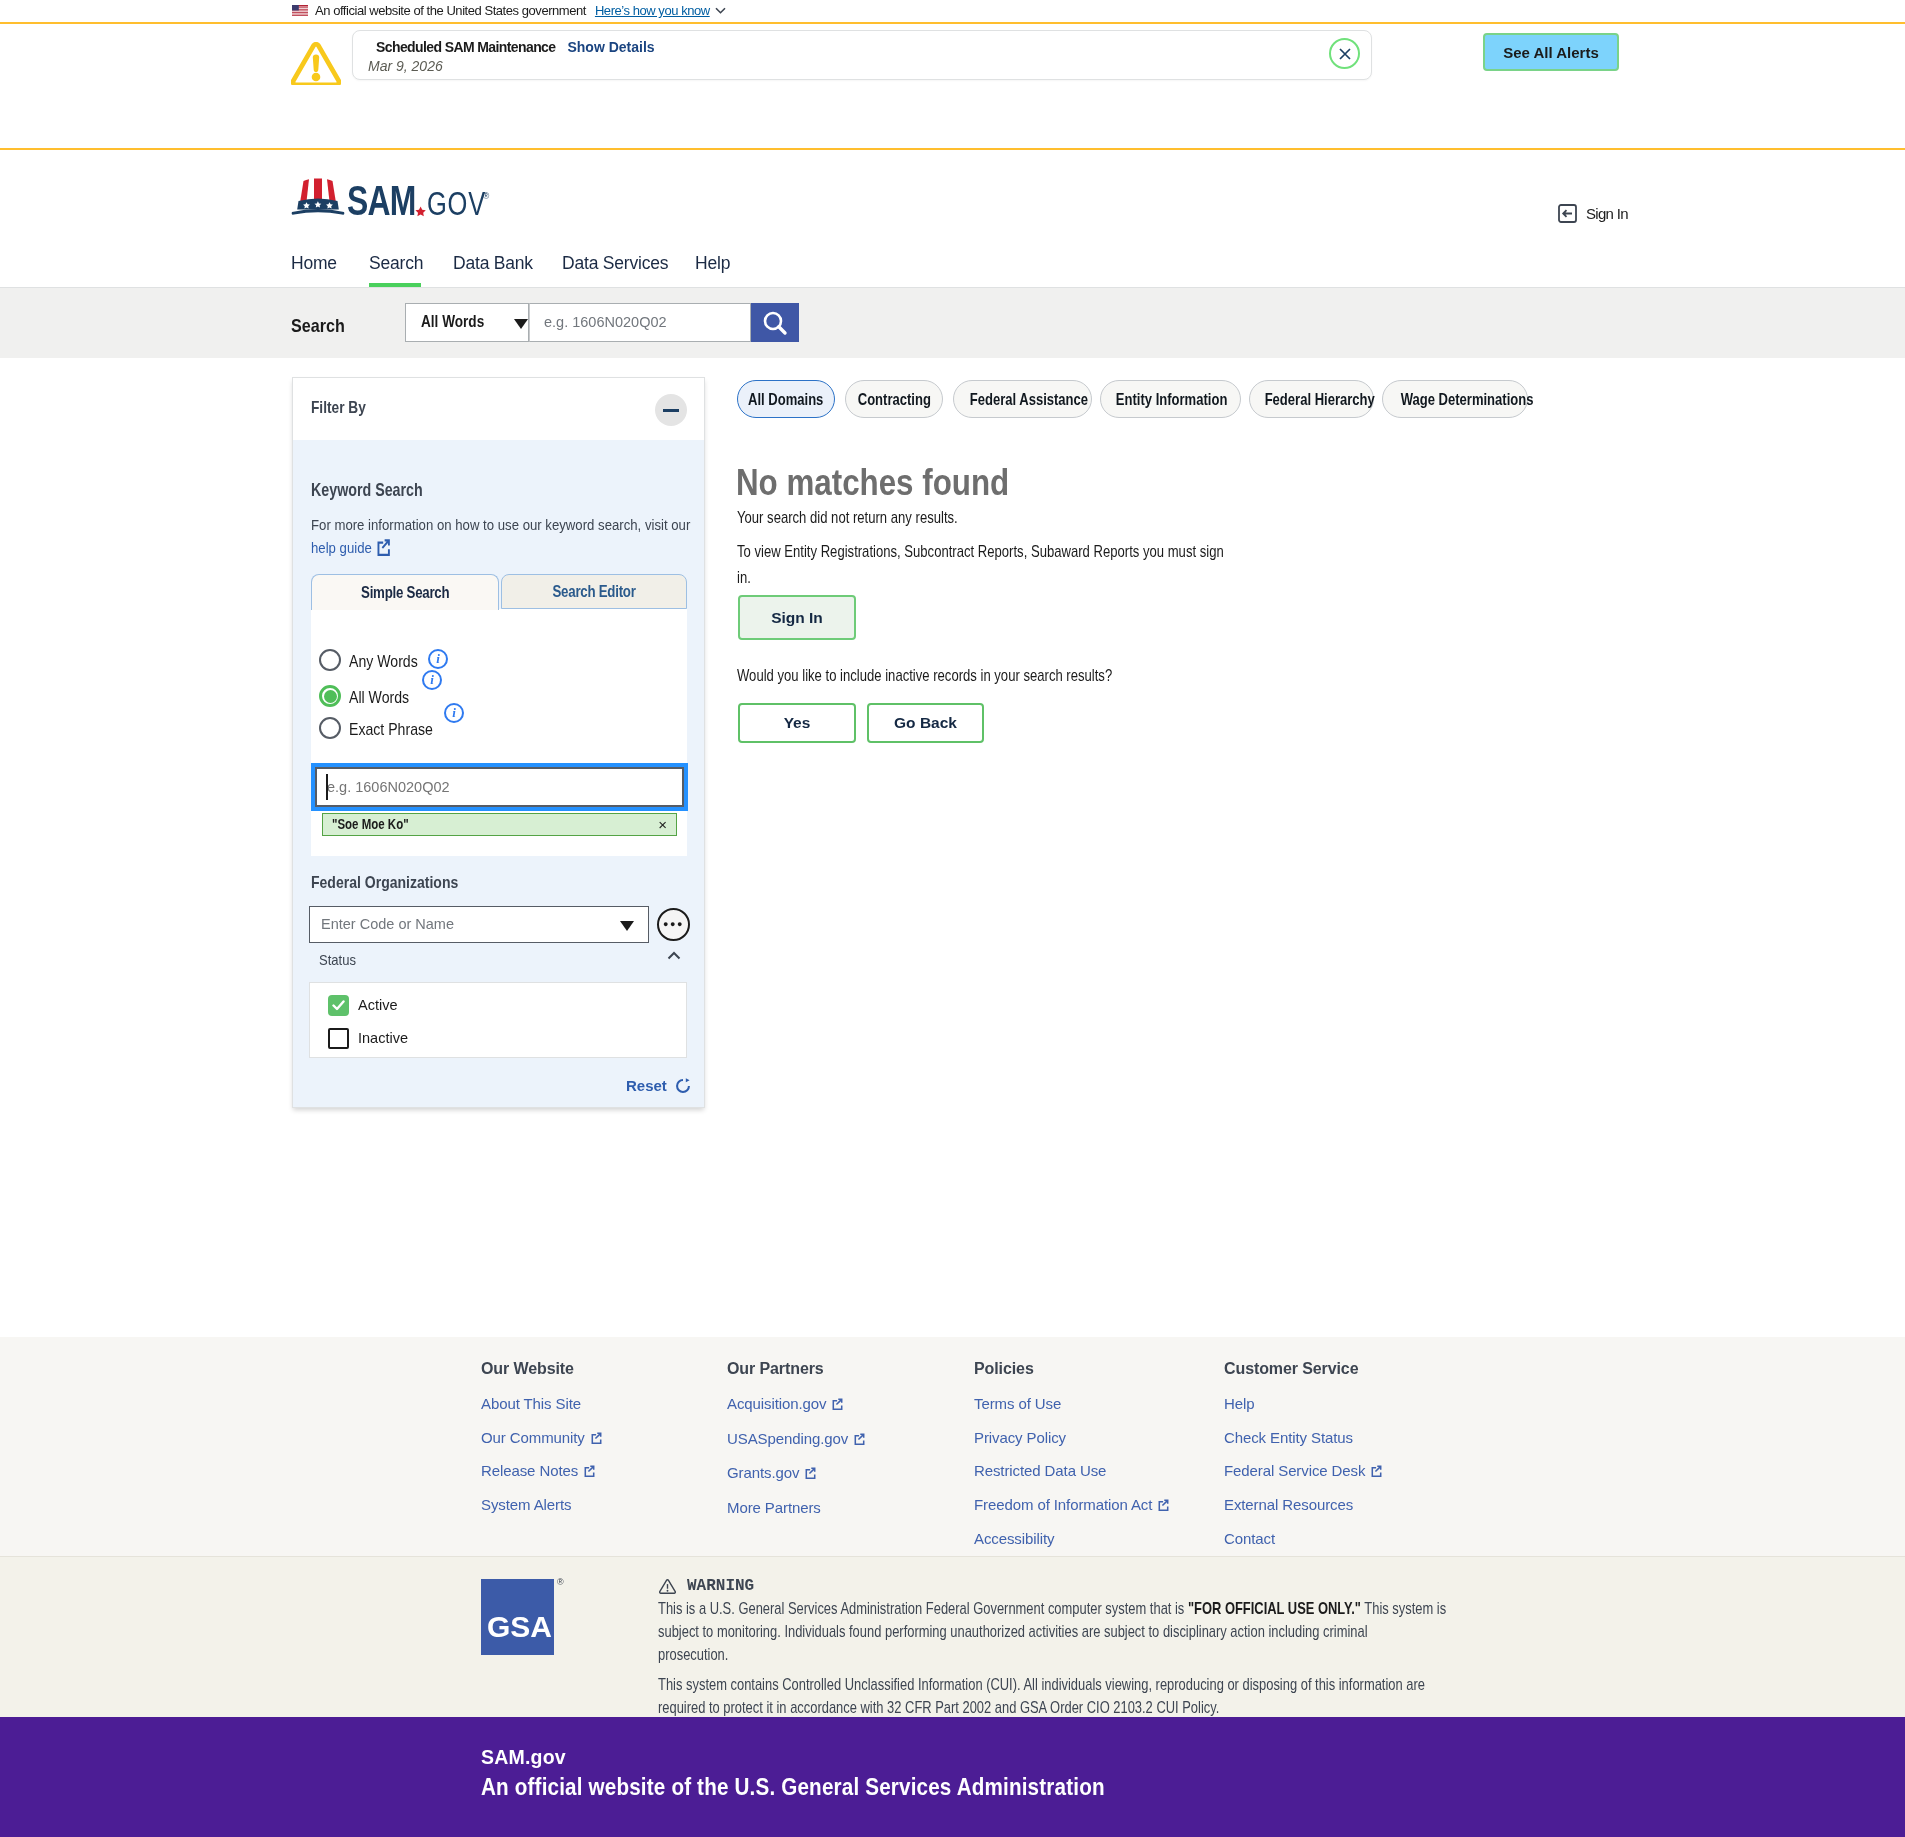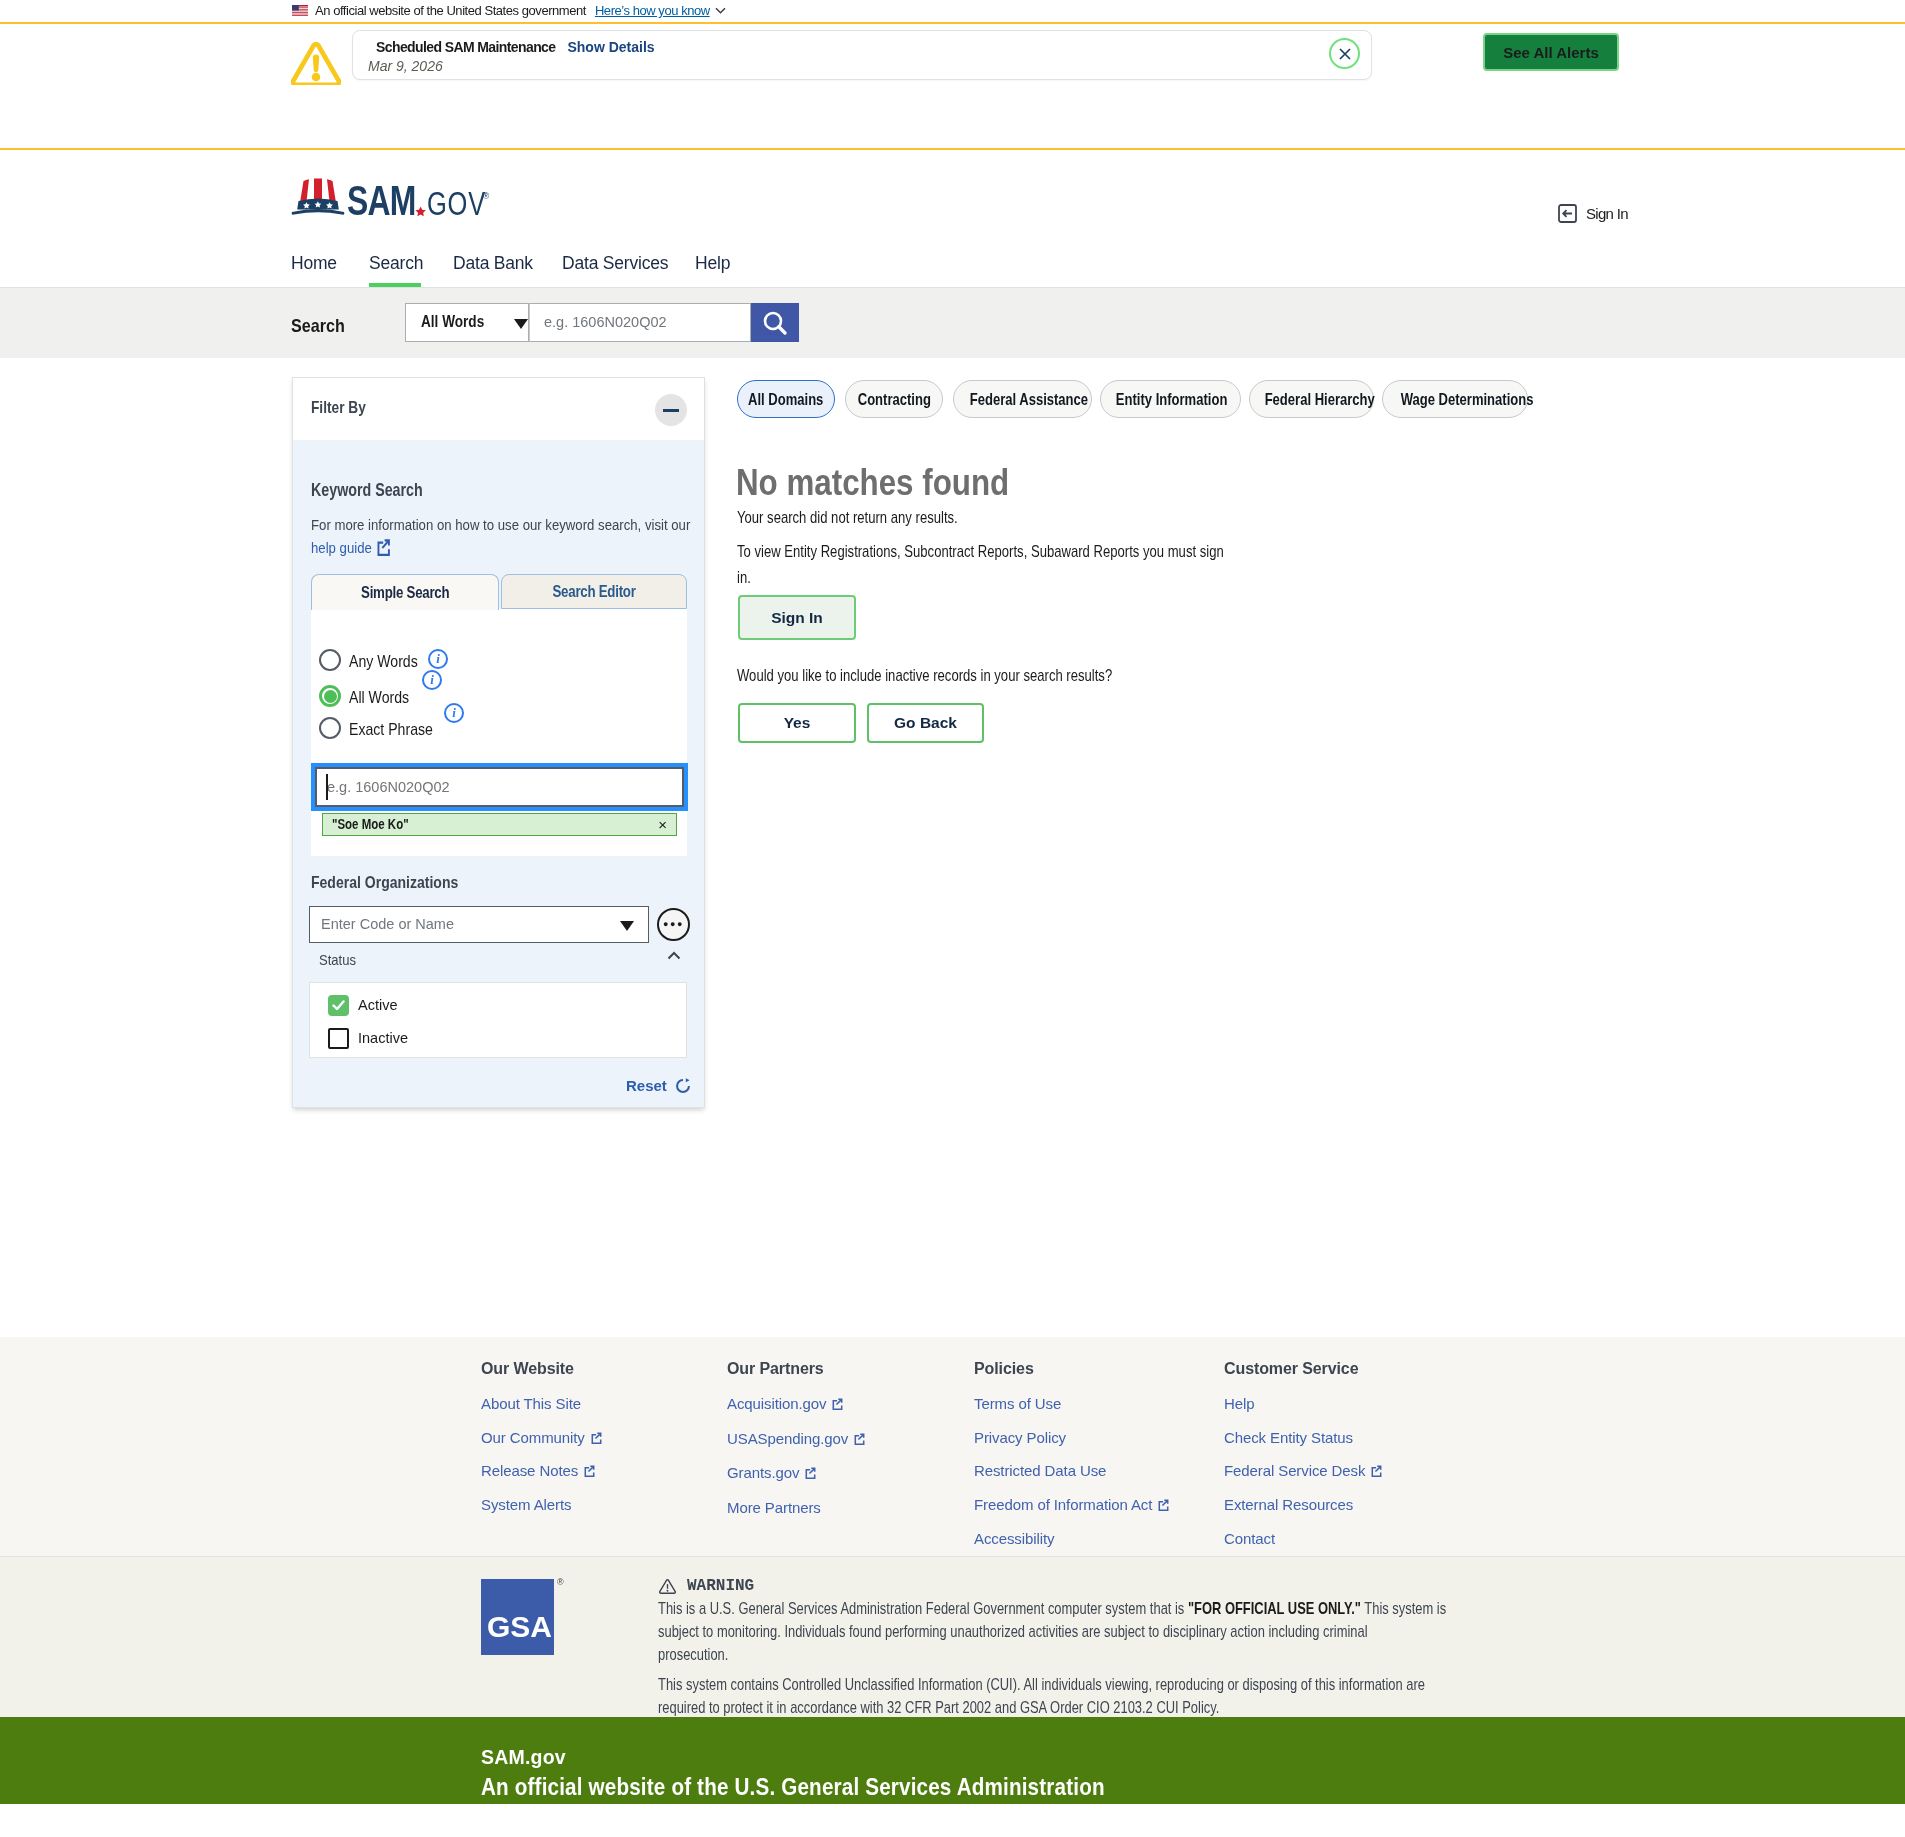--- a/index.html
+++ b/index.html
@@ -14,21 +14,21 @@
 .govbar .how { margin-left:9px; color:#005ea2; text-decoration:underline; }
 
 
 .alerts { position:absolute; top:24px; left:0; width:1905px; height:126px; background:#fff; border-bottom:2px solid #ffbe2e; }
 .warn-tri { position:absolute; left:291px; top:18px; }
 .alertbox { position:absolute; left:352px; width:1020px; height:50px; border:1px solid #dfe1e2; border-radius:8px; background:#fff; box-shadow:0 1px 2px rgba(0,0,0,0.04); }
 .alertbox .tt { position:absolute; left:15px; top:8px; font-size:14px; font-weight:bold; color:#1b1b1b; letter-spacing:-0.6px;margin-left:8px; }
 .alertbox .tt span.sd { color:#1a4480; margin-left:12px; letter-spacing:0; }
 .alertbox .dt { position:absolute; left:15px; top:27px; font-size:14px; font-style:italic; color:#5c5c54; }
 .closebtn { position:absolute; right:11px; top:7px; width:31px; height:31px; border-radius:50%; border:2px solid #70e17b; background:#fff; display:flex; align-items:center; justify-content:center; }
-.seeall { position:absolute; left:1483px; top:9px; width:136px; height:38px; background:#15803d; border:2px solid #7ad389; border-radius:4px; font-size:15px; font-weight:bold; color:#1b1b1b; display:flex; align-items:center; justify-content:center; }
+.seeall { position:absolute; left:1483px; top:9px; width:136px; height:38px; background:#7dd3fc; border:2px solid #7ad389; border-radius:4px; font-size:15px; font-weight:bold; color:#1b1b1b; display:flex; align-items:center; justify-content:center; }
 
 
 .logo { position:absolute; left:291px; top:174px; }
 .signin { position:absolute; left:1558px; top:204px; display:flex; align-items:center; font-size:15px; letter-spacing:-0.7px; color:#1b1b1b; }
 .signin svg { margin-right:9px; }
 
 
 .nav { position:absolute; top:237px; left:0; width:1905px; height:51px; background:#fff; border-bottom:1px solid #dfe1e2;padding-left:48px; }
 .nav .it { position:absolute; top:16px; font-size:17.5px; letter-spacing:-0.2px; color:#1b2a44; }
 .nav .uline { position:absolute; left:369px; top:46px; width:52px; height:4px; background:#4ad05c; }
@@ -94,21 +94,21 @@
 .flight { position:absolute; top:1337px; left:0; width:1905px; height:380px; background:#f7f6f3; }
 .flight .gsa-sect { position:absolute; top:219px; left:0; width:1905px; height:161px; background:#f3f2ea; border-top:1px solid #e5e3da; }
 .fh { position:absolute; font-size:16px; font-weight:bold; color:#3d4551; letter-spacing:-0.1px; }
 .fl { position:absolute; font-size:15px; color:#4062ae; letter-spacing:-0.1px; }
 .ext { display:inline-block; vertical-align:-1px; margin-left:5px; }
 .gsa { position:absolute; left:481px; top:1577px; }
 .whead { position:absolute; left:659px; top:1577px; display:flex; align-items:center; font-family:"Liberation Mono",monospace; font-size:16px; font-weight:bold; color:#3d4551; }
 .whead svg { margin-right:11px; }
 .wpar { position:absolute; left:658px; font-size:17px; color:#3d4551; line-height:23px; transform:scaleX(0.76); transform-origin:0 0; white-space:nowrap; }
 .wpar b { color:#1b1b1b; }
-.fdark { position:absolute; top:1717px; left:0; width:1905px; height:87px; background:#4d7c0f; color:#fff; }
+.fdark { position:absolute; top:1717px; left:0; width:1905px; height:120px; background:#4c1d95; color:#fff; }
 .fdark .a { position:absolute; left:481px; top:1746px; font-size:19.5px; font-weight:bold; letter-spacing:0.2px; }
 .fdark div { position:absolute; }
 </style>
 </head>
 <body>
 <div class="page">
 
   <div class="govbar">
     <div class="inner">
       <svg width="16" height="11" viewBox="0 0 16 11">

